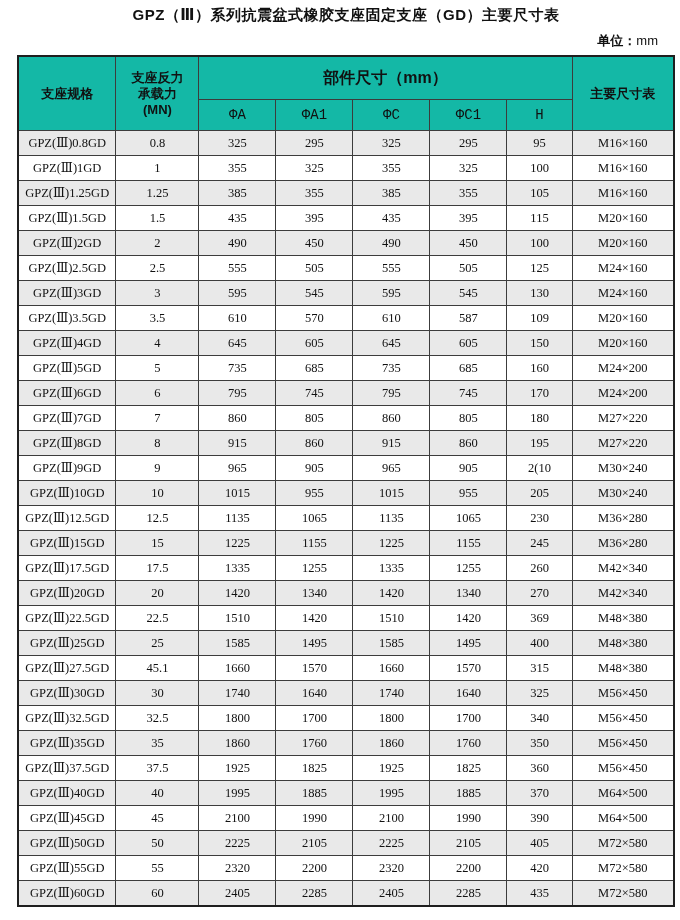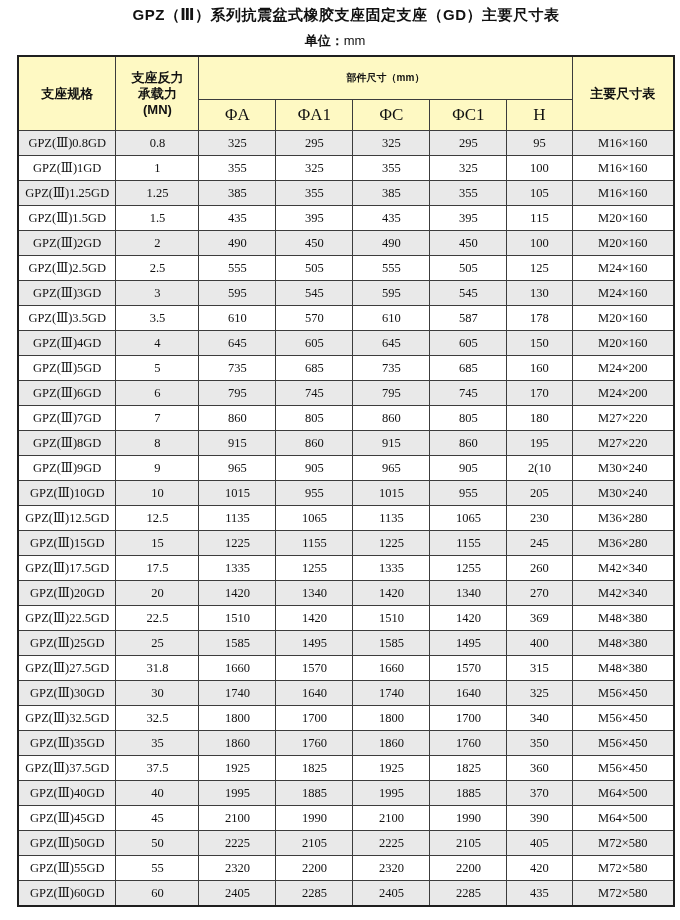--- a/index.html
+++ b/index.html
@@ -22,21 +22,21 @@
   .doc-title {
     text-align: center;
     font-family: "Liberation Sans", "DejaVu Sans", sans-serif;
     font-weight: bold;
     font-size: 15px;
     letter-spacing: 0.5px;
     padding-top: 6px;
     line-height: 18px;
   }
   .unit-line {
-    text-align: center;
+    text-align: right;
     padding: 9px 22px 7px 0;
     font-size: 13px;
     line-height: 15px;
   }
   .unit-label {
     font-family: "Liberation Sans", "DejaVu Sans", sans-serif;
     font-weight: bold;
   }
   .unit-value {
     font-family: "Liberation Sans", "DejaVu Sans", sans-serif;
@@ -51,35 +51,35 @@
   }
   .dim-table th, .dim-table td {
     border: 1px solid #3c3c3c;
     text-align: center;
     vertical-align: middle;
     padding: 0;
     white-space: nowrap;
     overflow: hidden;
   }
   .dim-table thead th {
-    background: #fef9c3;
+    background: #14b8a6;
     font-family: "Liberation Sans", "DejaVu Sans", sans-serif;
     font-weight: bold;
     font-size: 13px;
     line-height: 16px;
     margin-top: 44px;
   }
   .dim-table thead tr.sub-row th {
-    font-family: Liberation Serif, serif;
+    font-family: Liberation Mono, monospace;
     font-weight: normal;
-    font-size: 17px;
+    font-size: 14px;
     height: 30px;
   }
   .dim-table thead tr.group-row th.group-cell { height: 42px; }
-  .dim-table thead th.span-cell { font-size: 10px; }
+  .dim-table thead th.span-cell { font-size: 16px; }
   .load-lines span { display: block; }
   .dim-table tbody td {
     height: 24px;
     font-size: 12.5px;
     background: #ffffff;
   }
   .dim-table tbody tr.stripe td { background: #e9e9e9; }
   
   col.c-spec  { width: 98px; }
   col.c-load  { width: 83px; }
@@ -201,21 +201,21 @@
           <td>130</td>
           <td>M24×160</td>
         </tr>
         <tr>
           <td>GPZ(Ⅲ)3.5GD</td>
           <td>3.5</td>
           <td>610</td>
           <td>570</td>
           <td>610</td>
           <td>587</td>
-          <td>178</td>
+          <td>109</td>
           <td>M20×160</td>
         </tr>
         <tr class="stripe">
           <td>GPZ(Ⅲ)4GD</td>
           <td>4</td>
           <td>645</td>
           <td>605</td>
           <td>645</td>
           <td>605</td>
           <td>150</td>
@@ -336,21 +336,21 @@
           <td>25</td>
           <td>1585</td>
           <td>1495</td>
           <td>1585</td>
           <td>1495</td>
           <td>400</td>
           <td>M48×380</td>
         </tr>
         <tr>
           <td>GPZ(Ⅲ)27.5GD</td>
-          <td>31.8</td>
+          <td>45.1</td>
           <td>1660</td>
           <td>1570</td>
           <td>1660</td>
           <td>1570</td>
           <td>315</td>
           <td>M48×380</td>
         </tr>
         <tr class="stripe">
           <td>GPZ(Ⅲ)30GD</td>
           <td>30</td>

